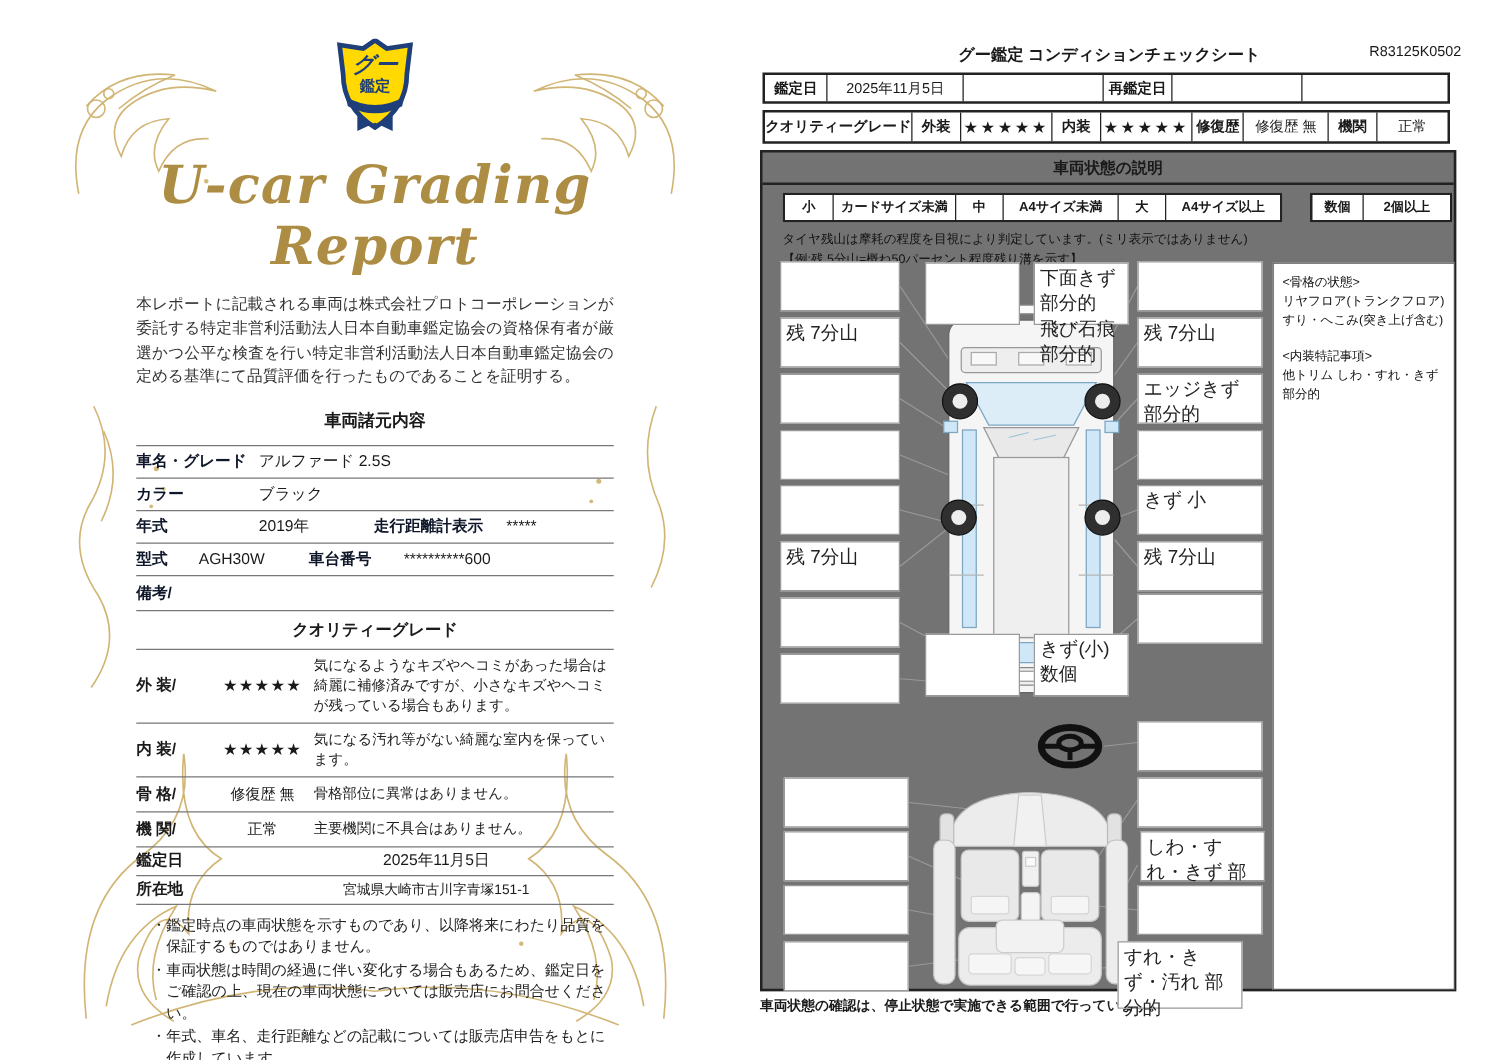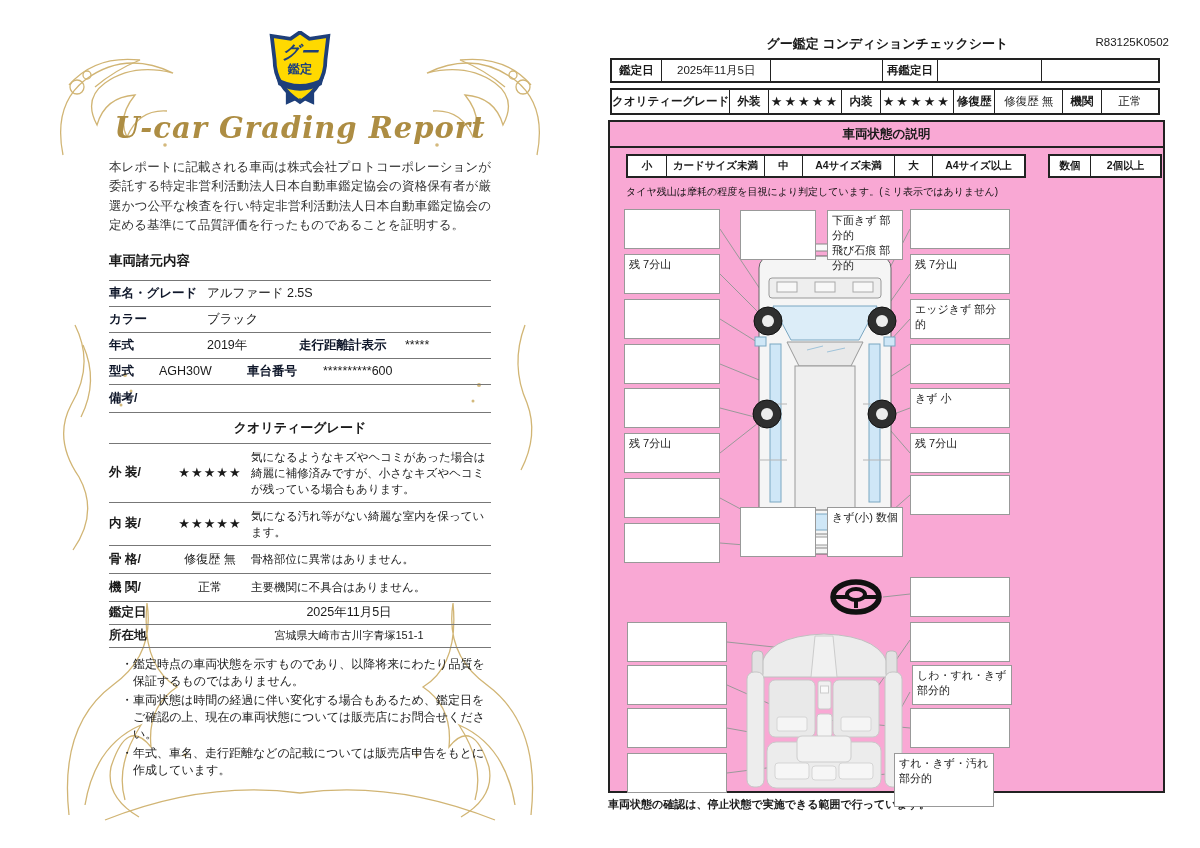--- a/index.html
+++ b/index.html
@@ -11,25 +11,25 @@
   html,body{background:#fff;}
   body{font-family:"Liberation Sans","DejaVu Sans",sans-serif; color:#1a1a1a;}
   #stage{position:relative; width:1200px; height:848px; background:#fff; overflow:hidden;}
 
   
   .left-page{position:absolute; left:55px; top:25px; width:490px; height:800px;}
   .flourish{position:absolute; inset:0; z-index:0;}
   .lp-content{position:absolute; left:0; top:0; width:100%; z-index:1; text-align:center;}
   .badge{display:block; margin:6px auto 0;}
   .script-title{font-family:"DejaVu Serif","Liberation Serif",serif; font-style:italic; font-weight:bold;
-    font-size:29px; color:var(--title-gold); margin-top:4px; letter-spacing:1px;}
+    font-size:42px; color:var(--title-gold); margin-top:16px; letter-spacing:1px;}
   .lp-sub{font-size:15px; font-weight:bold; margin-top:14px; color:#222;}
   .lp-body{width:382px; margin:0 auto; text-align:left;}
   .lp-intro{margin-top:13px; font-size:12.5px; line-height:1.55; text-align:justify; color:#333;}
-  .lp-spec-heading{font-size:13.5px; font-weight:bold; margin-top:16px;}
+  .lp-spec-heading{font-size:13.5px; font-weight:bold; text-align:center; margin-top:16px;}
   .spec-table{margin-top:10px; border-top:1px solid #777;}
   .srow{display:flex; align-items:center; min-height:26px; border-bottom:1px solid #777; font-size:12.5px;}
   .srow .lab{flex:none; font-weight:bold; color:#0f172a;}
   .w95{width:98px;} .w55{width:50px;} .w70{width:76px;} .w85{width:88px;} .w90{width:92px;}
   .grow{display:flex; align-items:center; border-bottom:1px solid #777; padding:5px 0; font-size:12.5px;}
   .grow .glab{width:60px; flex:none; font-weight:bold;}
   .grow .gval{width:82px; flex:none; text-align:center; font-size:12px;}
   .grow .gval.stars{font-size:13px; letter-spacing:1px;}
   .grow .gdesc{flex:1; font-size:11.5px; line-height:1.4; color:#222;}
   .heading-row{border-bottom:1px solid #777; text-align:center; font-weight:bold; font-size:13px; padding:6px 0;}
@@ -44,29 +44,29 @@
   
   .right-page{position:absolute; left:600px; top:25px; width:575px; height:800px; z-index:1;}
   .rp-title{position:absolute; top:10px; left:0; width:100%; text-align:center; font-size:13px; font-weight:bold;}
   .doc-id{position:absolute; top:11px; right:6px; font-size:11.5px;}
   .htable{position:absolute; left:10px; width:550px; display:flex; border:2px solid var(--line-dark); background:#fff;}
   .hcell{border-left:1px solid var(--line-dark); display:flex; align-items:center; justify-content:center;
     font-size:11.5px; padding:0 2px; white-space:nowrap; overflow:hidden;}
   .hcell:first-child{border-left:none;}
   .hcell.b{font-weight:bold;}
   .hcell.stars{font-size:13px; letter-spacing:2px;}
-  .bigbox{position:absolute; left:8px; top:95px; width:557px; height:673px; border:2px solid var(--line-dark); background:#f9a8d4;}
+  .bigbox{position:absolute; left:8px; top:95px; width:557px; height:673px; border:2px solid var(--line-dark); background:#737373;}
   .vs-title{height:26px; border-bottom:2px solid var(--line-dark); display:flex; align-items:center; justify-content:center;
     font-weight:bold; font-size:12.5px;}
   .legend{position:absolute; display:flex; border:2px solid var(--line-dark); height:24px; background:#fff;}
   .lcell{display:flex; align-items:center; justify-content:center; font-size:10.5px; font-weight:bold;
     border-left:1px solid var(--line-dark); padding:0 3px; white-space:nowrap;}
   .lcell:first-child{border-left:none;}
   .tire-note{position:absolute; left:16px; top:62px; font-size:10px; line-height:1.55; color:#111;}
-  .abox{position:absolute; border:1px solid var(--line-gray); background:#fff; font-size:11px; line-height:1.35;
+  .abox{position:absolute; border:1px solid var(--line-gray); background:#fff; font-size:15px; line-height:1.35;
     padding:2px 4px; color:#222; z-index:2;}
   .connectors{position:absolute; inset:0; z-index:1;}
   .carsvg{position:absolute; z-index:1;}
   .sidebar{position:absolute; left:408px; top:88px; width:146px; height:582px; border:1px solid #555;
     padding:8px 7px; font-size:10px; line-height:1.5; color:#111; z-index:2; background:#fff;}
   .sidebar .gap{height:14px;}
   .rp-footnote{position:absolute; left:8px; top:772px; font-size:11px; font-weight:bold;}
 </style>
 </head>
 <body>
@@ -226,20 +226,21 @@
         <div class="lcell" style="width:38px">大</div>
         <div class="lcell" style="width:92px">A4サイズ以上</div>
       </div>
       <div class="legend" style="left:438px; top:32px;">
         <div class="lcell" style="width:40px">数個</div>
         <div class="lcell" style="width:70px">2個以上</div>
       </div>
 
       <div class="tire-note">
         <div>タイヤ残山は摩耗の程度を目視により判定しています。(ミリ表示ではありません)</div>
+        <div>【例:残 5分山=概ね50パーセント程度残り溝を示す】</div>
       </div>
 
       <svg class="connectors" width="557" height="673" viewBox="0 0 557 673">
         <g stroke="#999" stroke-width="1">
           <line x1="110" y1="107" x2="162" y2="185"></line>
             <line x1="110" y1="152" x2="158" y2="200"></line>
           <line x1="110" y1="197" x2="163" y2="230"></line>
             <line x1="110" y1="242" x2="159" y2="262"></line>
           <line x1="110" y1="286" x2="164" y2="300"></line>
             <line x1="110" y1="331" x2="157" y2="294"></line>
@@ -358,17 +359,25 @@
       <div class="abox" style="left:17px; top:500px; width:100px; height:40px;"><span></span></div>
       <div class="abox" style="left:17px; top:543px; width:100px; height:40px;"><span></span></div>
       <div class="abox" style="left:17px; top:586px; width:100px; height:40px;"><span></span></div>
       <div class="abox" style="left:17px; top:631px; width:100px; height:40px;"><span></span></div>
       <div class="abox" style="left:300px; top:455px; width:100px; height:40px;"><span></span></div>
       <div class="abox" style="left:300px; top:500px; width:100px; height:40px;"><span></span></div>
       <div class="abox" style="left:302px; top:543px; width:100px; height:40px;"><span>しわ・すれ・きず 部分的</span></div>
       <div class="abox" style="left:300px; top:586px; width:100px; height:40px;"><span></span></div>
       <div class="abox" style="left:284px; top:631px; width:100px; height:54px;"><span>すれ・きず・汚れ 部分的</span></div>
 
+      <div class="sidebar">
+        <div>&lt;骨格の状態&gt;</div>
+        <div>リヤフロア(トランクフロア)</div>
+        <div>すり・へこみ(突き上げ含む)</div>
+        <div class="gap"></div>
+        <div>&lt;内装特記事項&gt;</div>
+        <div>他トリム しわ・すれ・きず 部分的</div>
+      </div>
     </div>
 
     <div class="rp-footnote">車両状態の確認は、停止状態で実施できる範囲で行っています。</div>
   </div>
 </div>
 
 </body></html>

